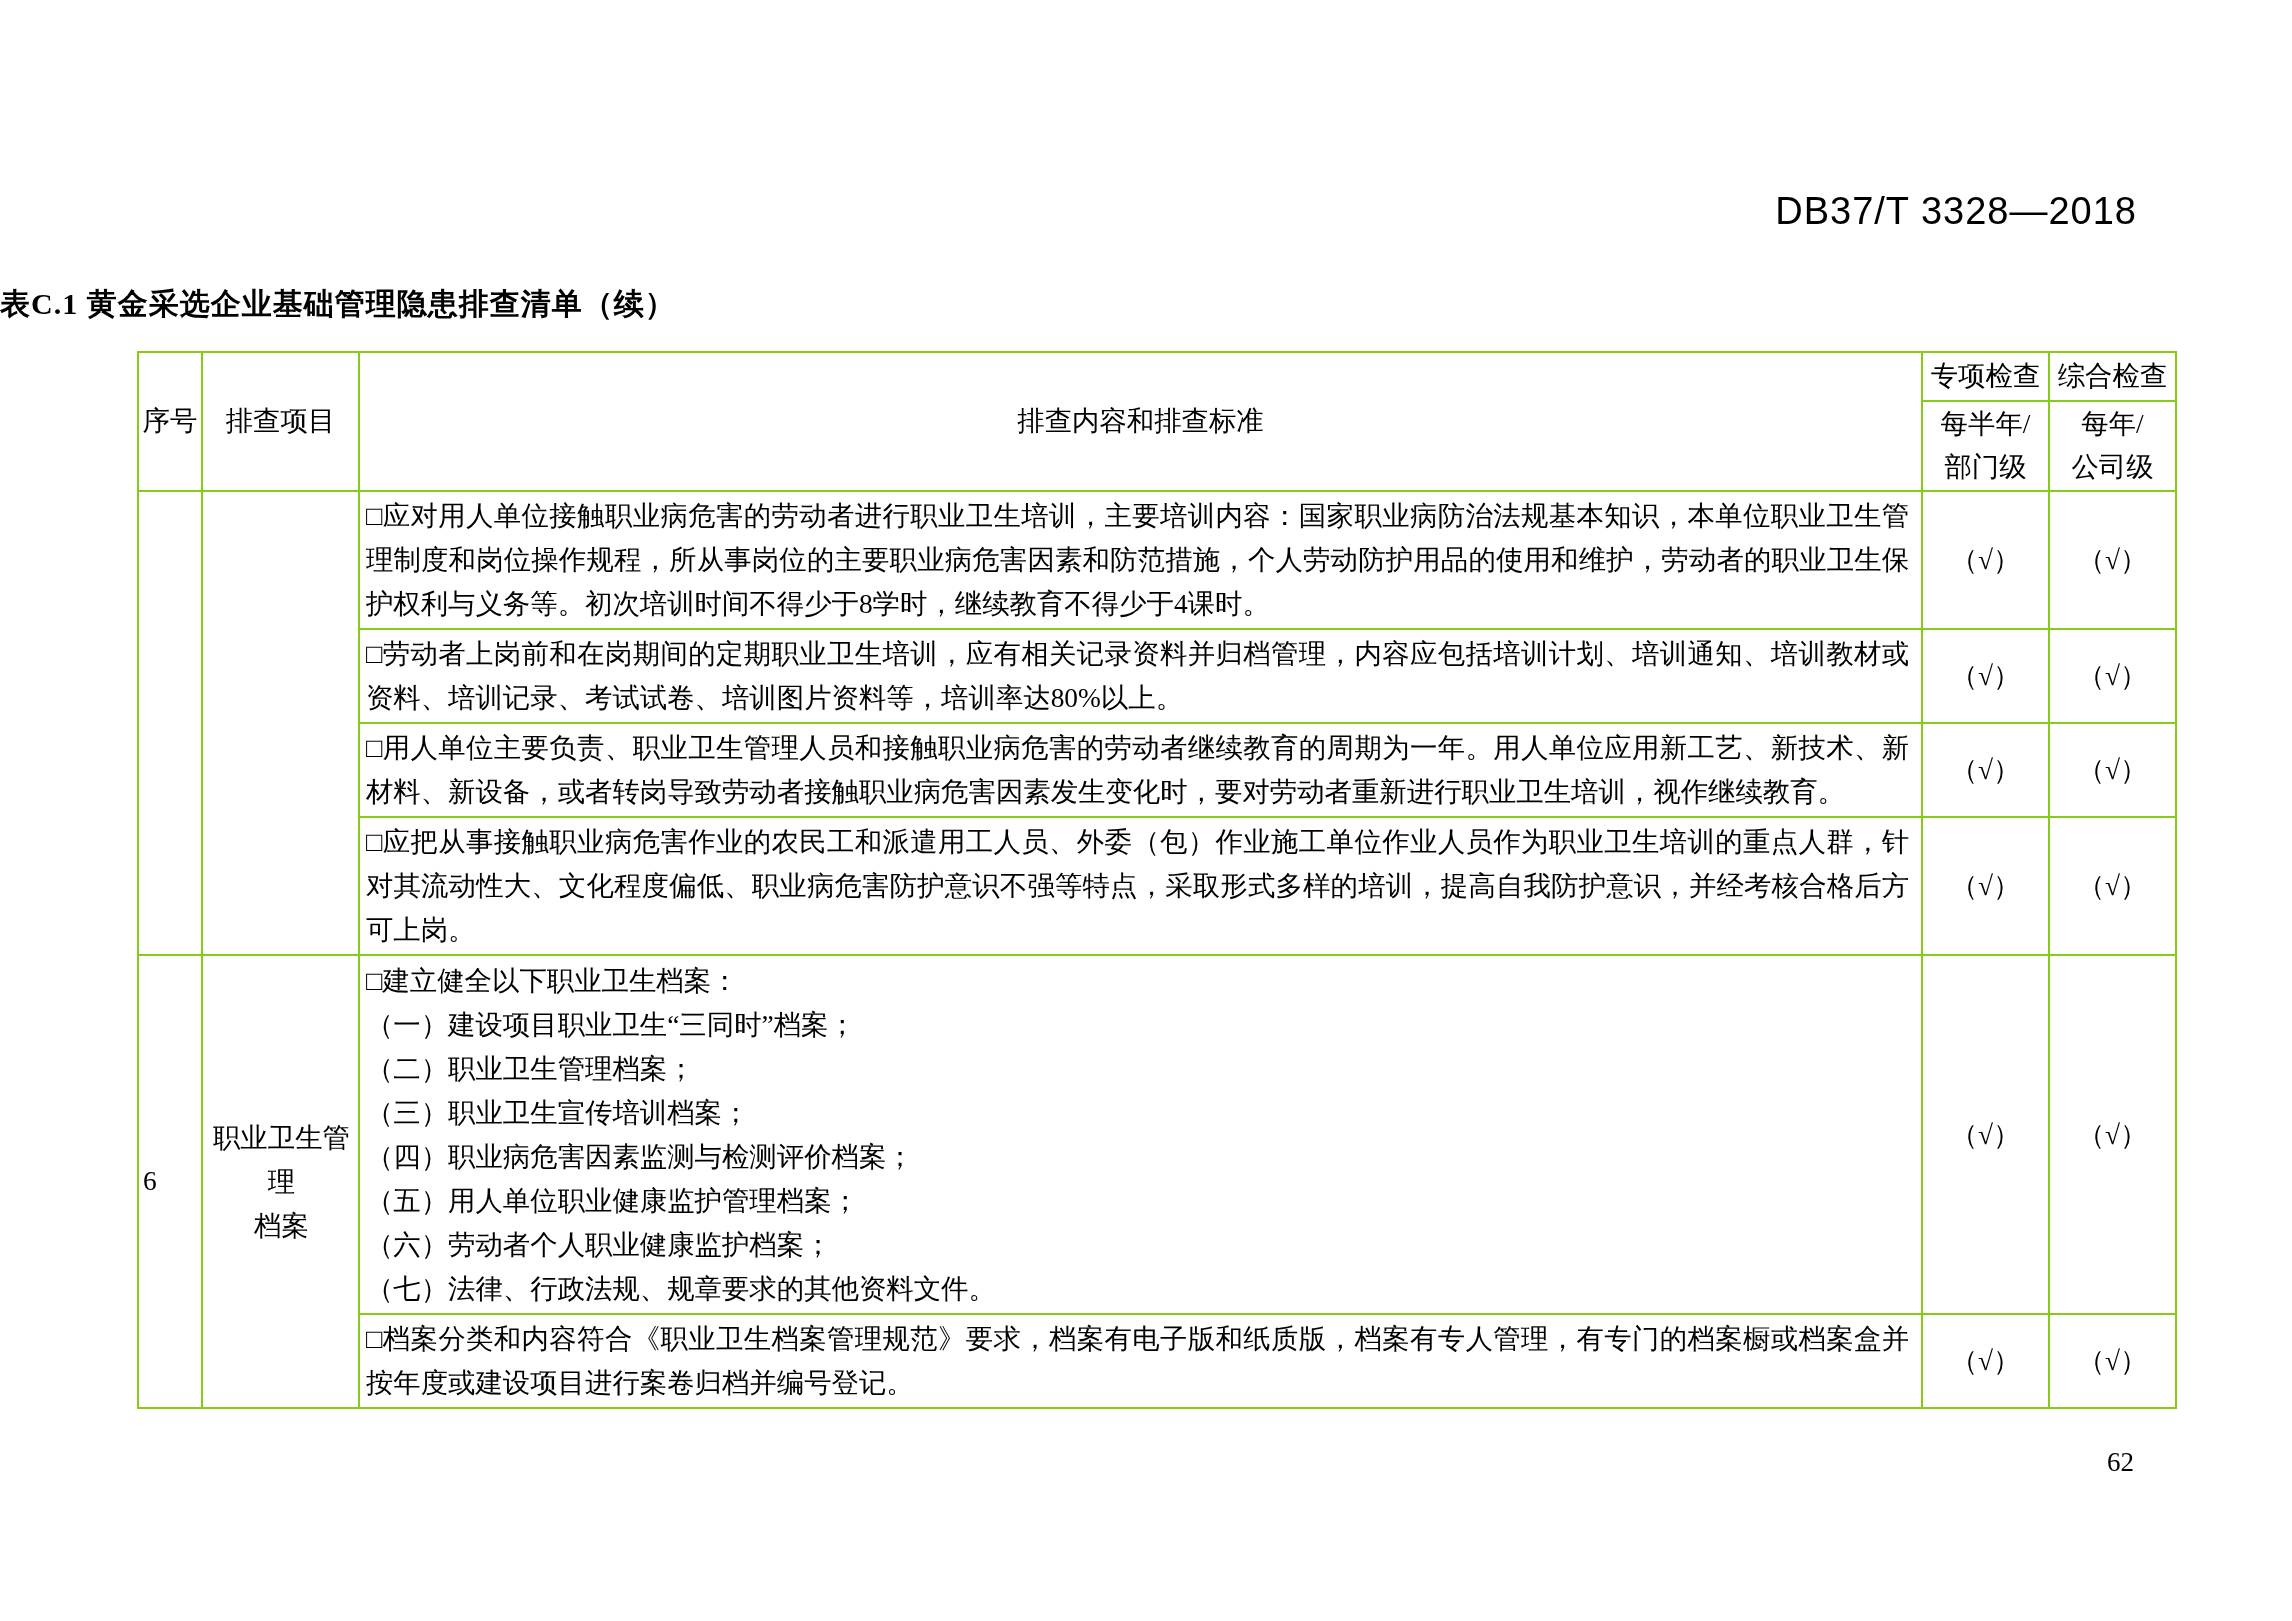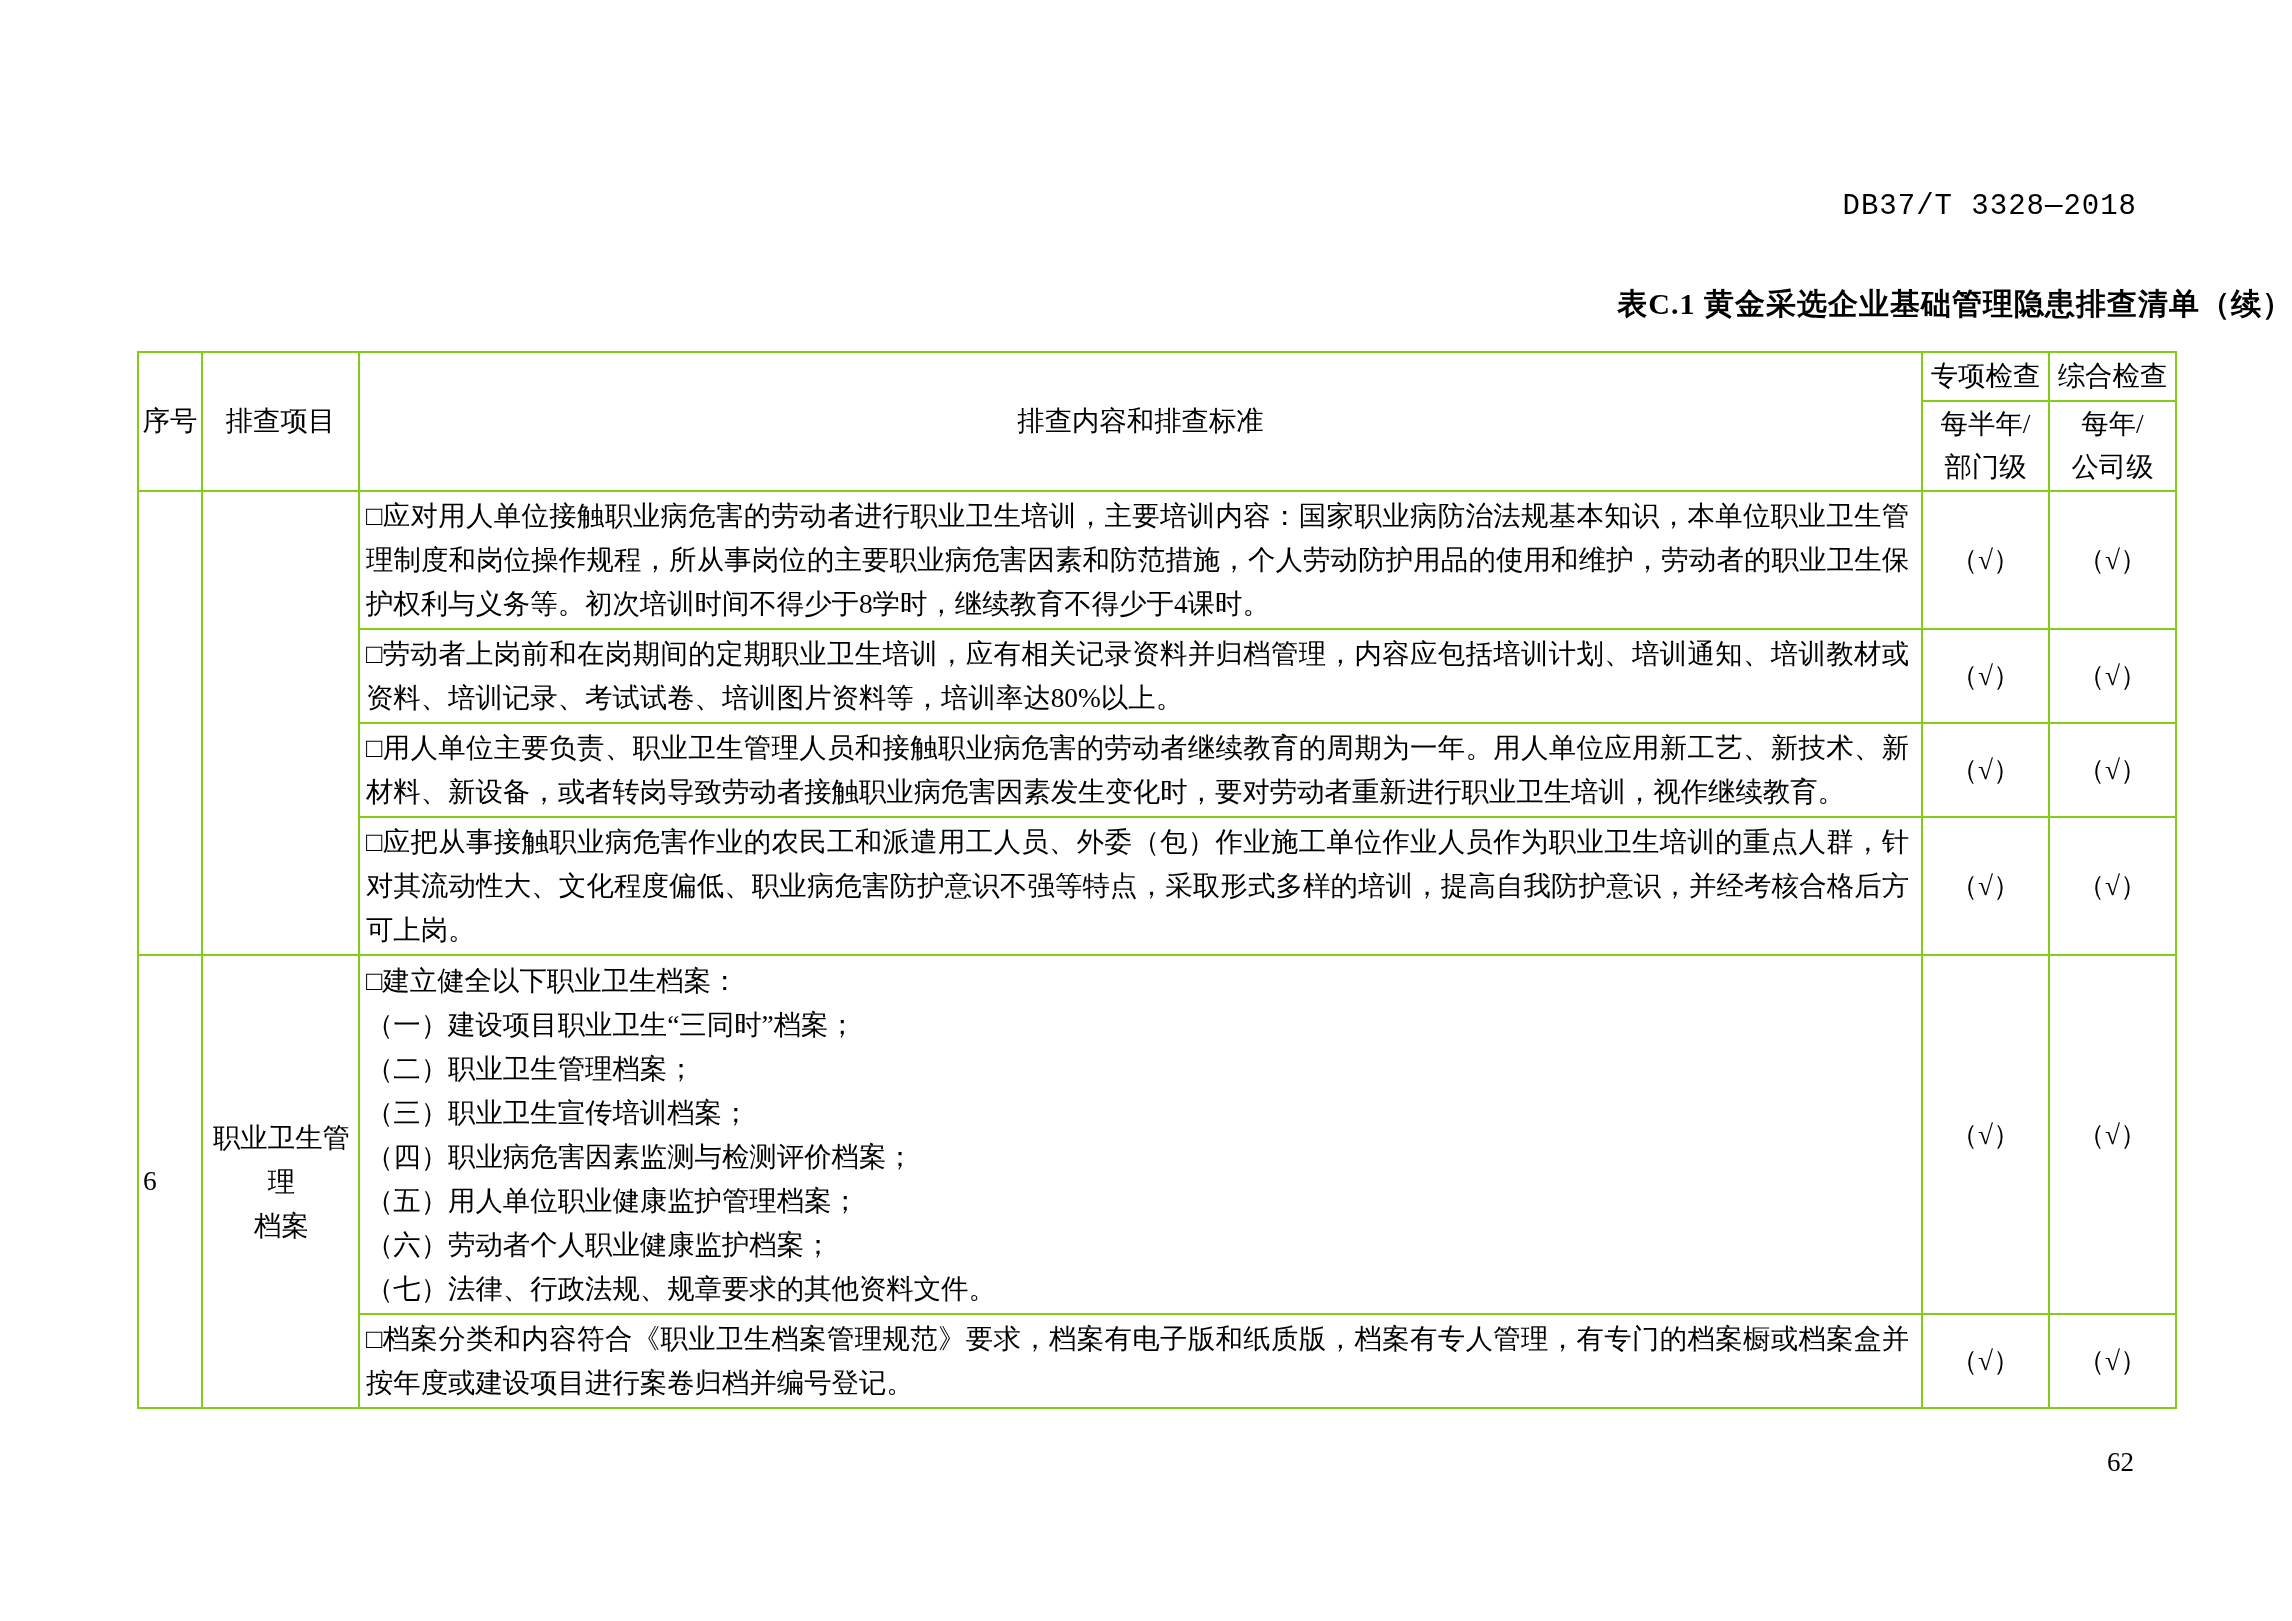--- a/index.html
+++ b/index.html
@@ -10,31 +10,31 @@
     background: #ffffff;
     overflow: hidden;
     position: relative;
     font-family: "Liberation Serif", "DejaVu Serif", serif;
     color: #000000;
   }
   .doc-number {
     position: absolute;
     top: 190px;
     right: 156px;
-    font-size: 29px;
-    font-family: Liberation Mono, monospace;
+    font-size: 38px;
+    font-family: Liberation Sans, sans-serif;
     letter-spacing: 1px;
     white-space: nowrap;
   }
   .table-title {
     position: absolute;
     top: 284px;
     left: 0;
     width: 100%;
-    text-align: right;
+    text-align: left;
     font-size: 30px;
     font-weight: bold;
     letter-spacing: 1px;
   }
   table.checklist {
     position: absolute;
     left: 137px;
     top: 351px;
     width: 2039px;
     border-collapse: collapse;

